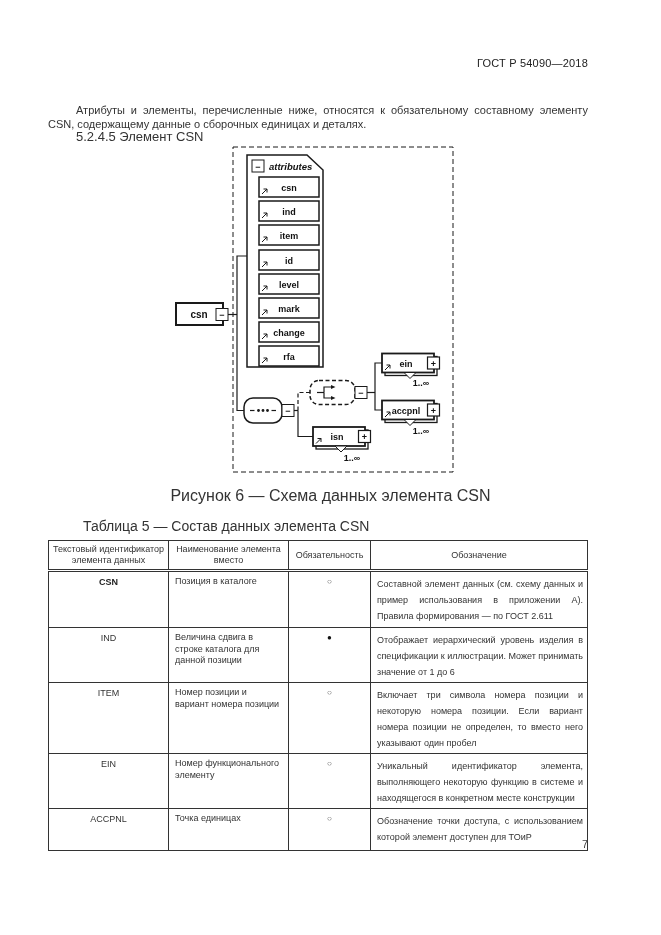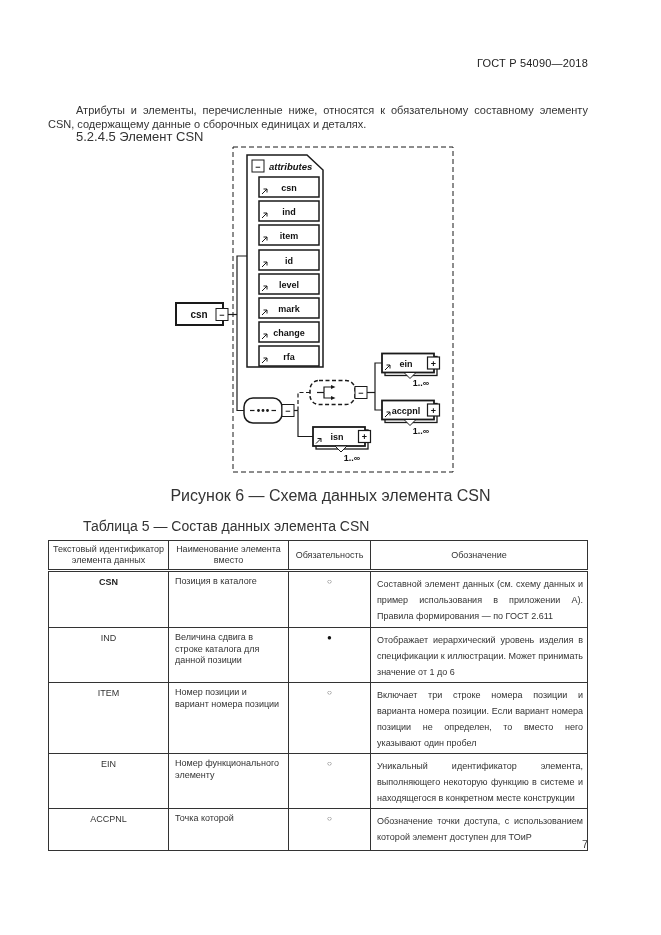--- a/index.html
+++ b/index.html
@@ -218,31 +218,31 @@
       <tr style="height:39px">
         <td class="c-id">IND</td>
         <td class="c-name">Величина сдвига в строке каталога для данной позиции</td>
         <td class="c-mand" style="color:#111">●</td>
         <td class="c-note">Отображает иерархический уровень изделия в спецификации к иллюстрации. Может принимать значение от 1 до 6</td>
       </tr>
       <tr style="height:56px">
         <td class="c-id">ITEM</td>
         <td class="c-name">Номер позиции и вариант номера позиции</td>
         <td class="c-mand">○</td>
-        <td class="c-note">Включает три строке номера позиции и варианта номера позиции. Если вариант номера позиции не определен, то вместо него указывают один пробел</td>
+        <td class="c-note">Включает три символа номера позиции и некоторую номера позиции. Если вариант номера позиции не определен, то вместо него указывают один пробел</td>
       </tr>
       <tr style="height:51px">
         <td class="c-id">EIN</td>
         <td class="c-name">Номер функционального элементу</td>
         <td class="c-mand">○</td>
         <td class="c-note">Уникальный идентификатор элемента, выполняющего некоторую функцию в системе и находящегося в конкретном месте конструкции</td>
       </tr>
       <tr style="height:42px">
         <td class="c-id">ACCPNL</td>
-        <td class="c-name">Точка которой</td>
+        <td class="c-name">Точка единицах</td>
         <td class="c-mand">○</td>
         <td class="c-note">Обозначение точки доступа, с использованием которой элемент доступен для ТОиР</td>
       </tr>
     </tbody>
   </table>
 
   <div class="page-number">7</div>
 
 </div>
 

